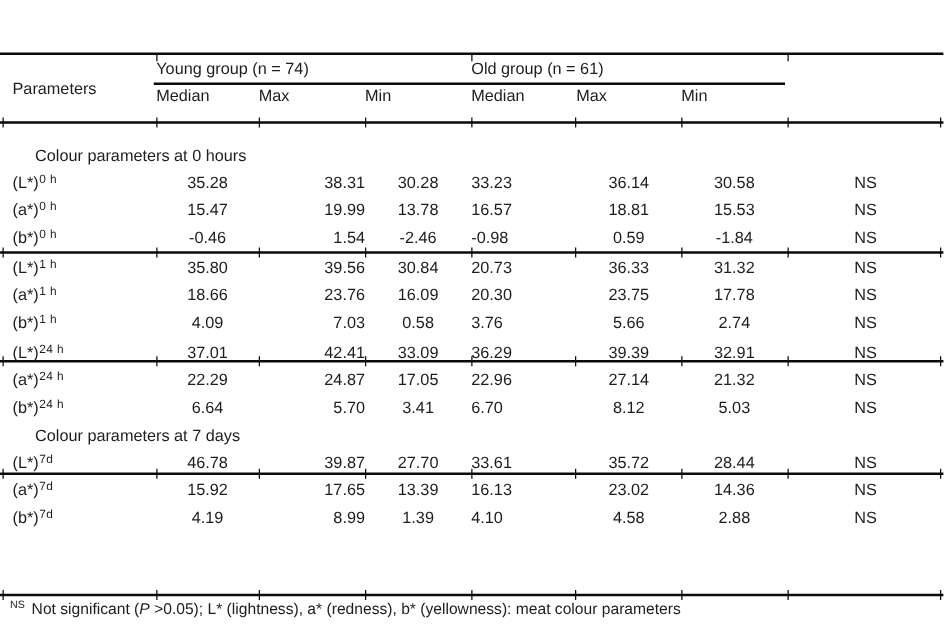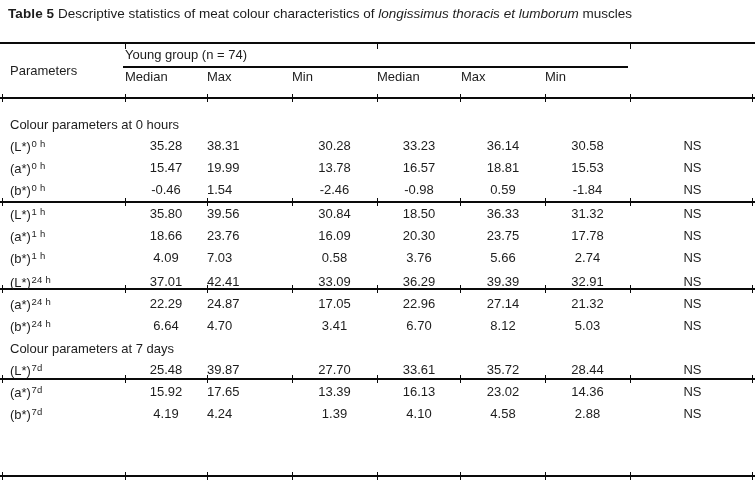--- a/index.html
+++ b/index.html
@@ -11,52 +11,52 @@
   .doc-title{position:absolute;left:8px;top:6px;font-size:13.5px;white-space:nowrap;}
   .doc-title b{letter-spacing:0.1px;}
   .hrule{position:absolute;left:0;width:755px;height:1.5px;background:#0a0a0a;}
   .group-rule{top:66px;left:123px;width:505px;}
   .tick{position:absolute;width:1.3px;background:#0a0a0a;}
   .hcell{position:absolute;white-space:nowrap;}
   .center{text-align:left;}
   #table-body{position:absolute;top:99px;left:0;width:755px;}
   .section{position:relative;padding-top:2px;}
   .section.first{padding-top:16px;}
-  .sec-title{height:20px;line-height:20px;padding-left:10px;}
+  .sec-title{height:20px;line-height:20px;padding-left:28px;}
   .row{position:relative;height:22px;text-decoration:underline;}
   .cell{position:absolute;top:3px;white-space:nowrap;}
   .c0{left:10px;}
   .c1{left:125px;width:82px;text-align:center;}
-  .c2{left:207px;width:85px;text-align:left;}
+  .c2{left:207px;width:85px;text-align:right;}
   .c3{left:292px;width:85px;text-align:center;}
-  .c4{left:377px;width:84px;text-align:center;}
+  .c4{left:377px;width:84px;text-align:left;}
   .c5{left:461px;width:84px;text-align:center;}
   .c6{left:545px;width:85px;text-align:center;}
   .c7{left:630px;width:125px;text-align:center;}
   sup.param-sup{font-size:9.5px;vertical-align:4px;letter-spacing:0.3px;margin-left:0.5px;}
   .footnote{position:absolute;left:8px;top:478px;font-size:12.5px;white-space:nowrap;}
   .footnote sup{font-size:8.5px;vertical-align:5px;margin-right:2px;}
 </style>
 </head>
 <body>
 
 <div class="page">
 
-  <div class="doc-title"><b>Table 5</b><span> Descriptive statistics of meat colour characteristics of </span><i>longissimus thoracis et lumborum</i><span> muscles</span></div>
 
   <div class="hrule" style="top:42px"></div>
   <div class="hrule group-rule"></div>
   <div class="hrule" style="top:97px"></div>
   <div class="hrule" style="top:201px"></div>
   <div class="hrule" style="top:288px"></div>
   <div class="hrule" style="top:378px"></div>
   <div class="hrule" style="top:475px"></div>
 
   <div class="hcell" style="left:10px;top:63px">Parameters</div>
   <div class="hcell center" style="left:125px;width:252px;top:47px">Young group (n = 74)</div>
+  <div class="hcell center" style="left:377px;width:251px;top:47px">Old group (n = 61)</div>
   <div class="hcell center" style="left:125px;width:82px;top:69px">Median</div>
   <div class="hcell center" style="left:207px;width:85px;top:69px">Max</div>
   <div class="hcell center" style="left:292px;width:85px;top:69px">Min</div>
   <div class="hcell center" style="left:377px;width:84px;top:69px">Median</div>
   <div class="hcell center" style="left:461px;width:84px;top:69px">Max</div>
   <div class="hcell center" style="left:545px;width:85px;top:69px">Min</div>
 
   <div id="table-body">
       <div class="section first">
         <div class="sec-title">Colour parameters at 0 hours</div>
@@ -90,21 +90,21 @@
           <span class="cell c6">-1.84</span>
           <span class="cell c7">NS</span>
         </div>
       </div>
       <div class="section">
         <div class="row">
           <span class="cell c0"><span>(L*)</span><sup class="param-sup">1 h</sup></span>
           <span class="cell c1">35.80</span>
           <span class="cell c2">39.56</span>
           <span class="cell c3">30.84</span>
-          <span class="cell c4">18.50</span>
+          <span class="cell c4">20.73</span>
           <span class="cell c5">36.33</span>
           <span class="cell c6">31.32</span>
           <span class="cell c7">NS</span>
         </div>
         <div class="row">
           <span class="cell c0"><span>(a*)</span><sup class="param-sup">1 h</sup></span>
           <span class="cell c1">18.66</span>
           <span class="cell c2">23.76</span>
           <span class="cell c3">16.09</span>
           <span class="cell c4">20.30</span>
@@ -140,63 +140,64 @@
           <span class="cell c2">24.87</span>
           <span class="cell c3">17.05</span>
           <span class="cell c4">22.96</span>
           <span class="cell c5">27.14</span>
           <span class="cell c6">21.32</span>
           <span class="cell c7">NS</span>
         </div>
         <div class="row">
           <span class="cell c0"><span>(b*)</span><sup class="param-sup">24 h</sup></span>
           <span class="cell c1">6.64</span>
-          <span class="cell c2">4.70</span>
+          <span class="cell c2">5.70</span>
           <span class="cell c3">3.41</span>
           <span class="cell c4">6.70</span>
           <span class="cell c5">8.12</span>
           <span class="cell c6">5.03</span>
           <span class="cell c7">NS</span>
         </div>
       </div>
       <div class="section">
         <div class="sec-title">Colour parameters at 7 days</div>
         <div class="row">
           <span class="cell c0"><span>(L*)</span><sup class="param-sup">7d</sup></span>
-          <span class="cell c1">25.48</span>
+          <span class="cell c1">46.78</span>
           <span class="cell c2">39.87</span>
           <span class="cell c3">27.70</span>
           <span class="cell c4">33.61</span>
           <span class="cell c5">35.72</span>
           <span class="cell c6">28.44</span>
           <span class="cell c7">NS</span>
         </div>
         <div class="row">
           <span class="cell c0"><span>(a*)</span><sup class="param-sup">7d</sup></span>
           <span class="cell c1">15.92</span>
           <span class="cell c2">17.65</span>
           <span class="cell c3">13.39</span>
           <span class="cell c4">16.13</span>
           <span class="cell c5">23.02</span>
           <span class="cell c6">14.36</span>
           <span class="cell c7">NS</span>
         </div>
         <div class="row">
           <span class="cell c0"><span>(b*)</span><sup class="param-sup">7d</sup></span>
           <span class="cell c1">4.19</span>
-          <span class="cell c2">4.24</span>
+          <span class="cell c2">8.99</span>
           <span class="cell c3">1.39</span>
           <span class="cell c4">4.10</span>
           <span class="cell c5">4.58</span>
           <span class="cell c6">2.88</span>
           <span class="cell c7">NS</span>
         </div>
       </div>
     </div>
 
+  <div class="footnote"><sup>NS</sup><span> Not significant (</span><i>P</i><span> &gt;0.05); L* (lightness), a* (redness), b* (yellowness): meat colour parameters</span></div>
 
 <div class="tick" style="left: 2px; top: 94px; height: 7.5px;"></div>
     <div class="tick" style="left: 125px; top: 94px; height: 7.5px;"></div>
     <div class="tick" style="left: 207px; top: 94px; height: 7.5px;"></div>
     <div class="tick" style="left: 292px; top: 94px; height: 7.5px;"></div>
     <div class="tick" style="left: 377px; top: 94px; height: 7.5px;"></div>
     <div class="tick" style="left: 460px; top: 94px; height: 7.5px;"></div>
     <div class="tick" style="left: 545px; top: 94px; height: 7.5px;"></div>
     <div class="tick" style="left: 630px; top: 94px; height: 7.5px;"></div>
     <div class="tick" style="left: 752px; top: 94px; height: 7.5px;"></div>

